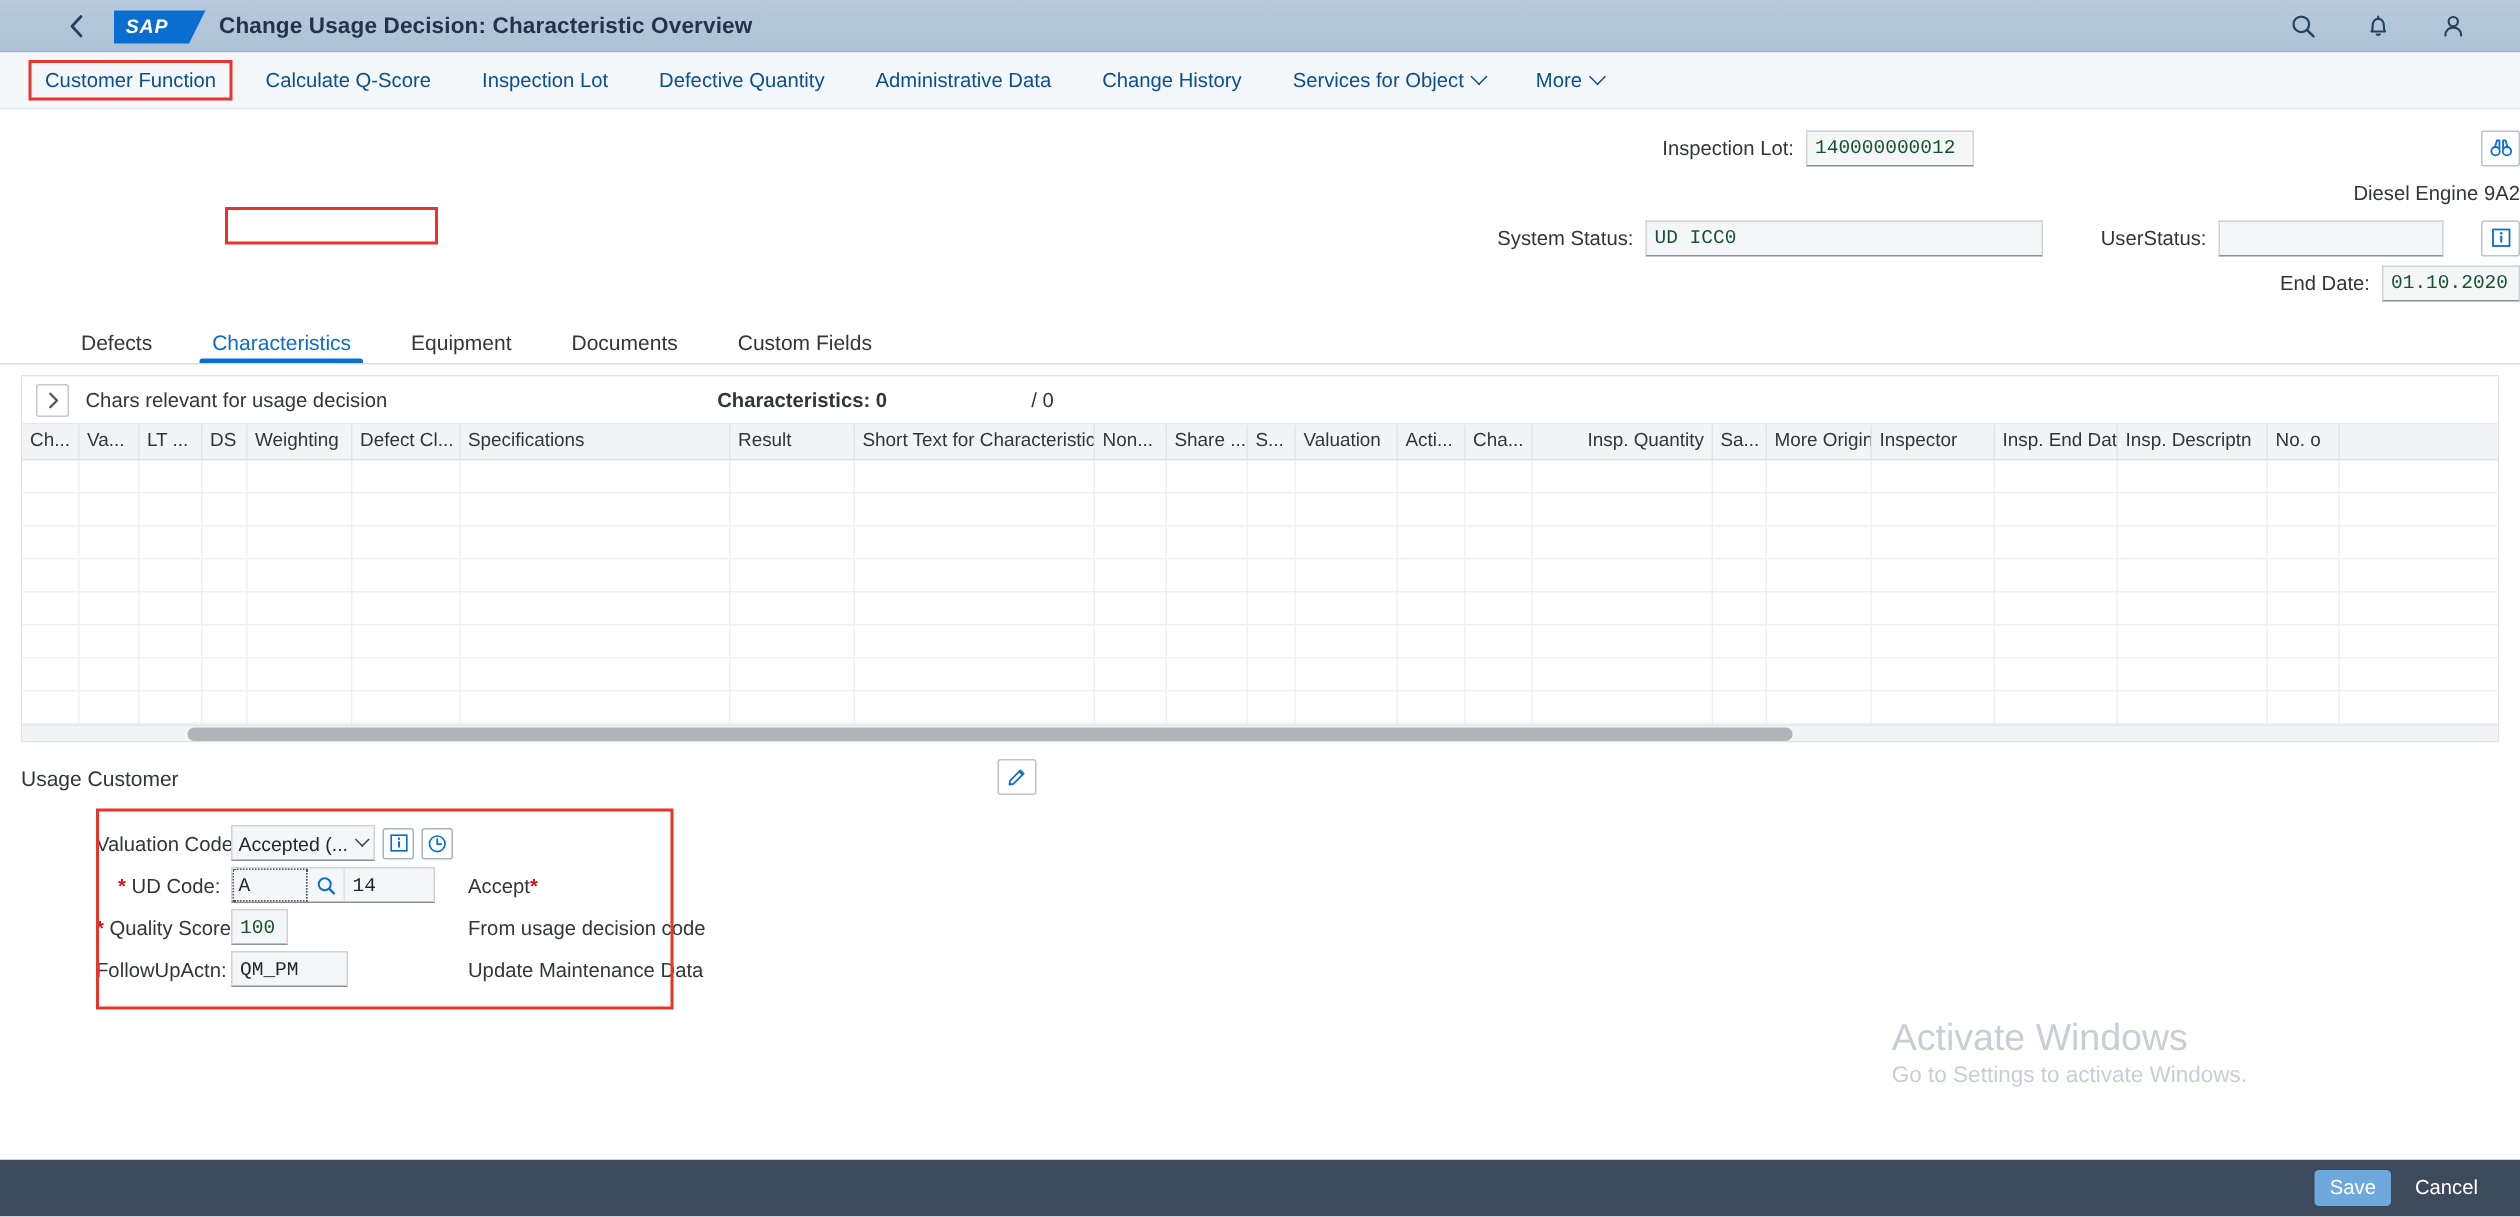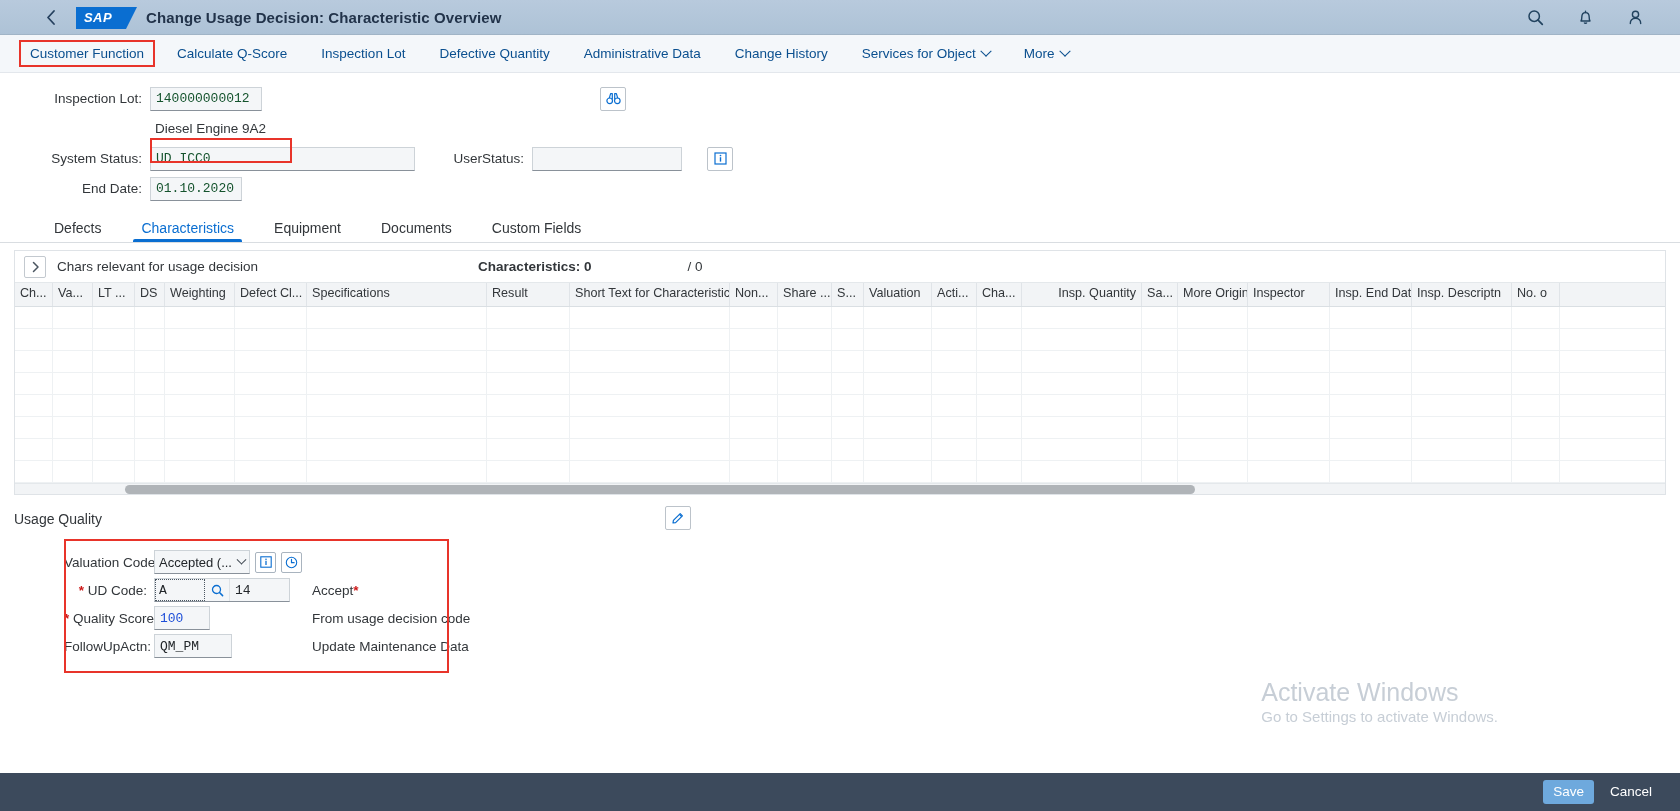--- a/index.html
+++ b/index.html
@@ -129,20 +129,21 @@
     flex: 0 0 auto;
     padding: 12px 0 4px 0;
     background: #fff;
     position: relative;
   }
   .form-row {
     display: flex;
     align-items: center;
     height: 27px;
     margin-bottom: 3px;
+    justify-content: flex-end;
   }
   .f-label {
     font-size: 13.5px;
     color: #32363a;
     text-align: right;
     padding-right: 8px;
   }
   .f-label.w1 { width: 150px; }
   .f-input {
     height: 24px;
@@ -375,29 +376,29 @@
   .ud-combo .seg-b {
     flex: 1 1 auto;
     display: flex; align-items: center;
     padding-left: 5px;
     font-family: "Liberation Mono", monospace;
     font-size: 13px;
     color: #22262a;
     border-left: 1px solid #dfe3e7;
   }
   .ud-small {
-    width: 56px; height: 24px;
+    width: 38px; height: 24px;
     background: #f4f6f8;
     border: 1px solid #cdd3d8;
     border-bottom: 1px solid #89919a;
     display: flex; align-items: center;
     padding-left: 5px;
     font-family: "Liberation Mono", monospace;
     font-size: 13px;
-    color: #1d4ed8;
+    color: #14532d;
   }
   .ud-med {
     width: 78px; height: 24px;
     background: #f4f6f8;
     border: 1px solid #cdd3d8;
     border-bottom: 1px solid #89919a;
     display: flex; align-items: center;
     padding-left: 5px;
     font-family: "Liberation Mono", monospace;
     font-size: 13px;
@@ -814,21 +815,21 @@
           <div class="td" style="width: 48px;"></div>
         </div>
       </div>
 
     <div class="hscroll-track" style="position:relative;">
       <div class="hscroll-thumb"></div>
     </div>
   </div>
 
   <div class="ud-section">
-    <div class="ud-title">Usage Quality</div>
+    <div class="ud-title">Usage Customer</div>
 
     <div class="ud-form" id="ud-form-box">
 
       <div class="ud-row">
         <div class="ud-label">Valuation Code:</div>
         <div class="ud-select">
           <span>Accepted (...</span>
           <span class="dd-caret"></span>
         </div>
         <div class="sq-btn">

